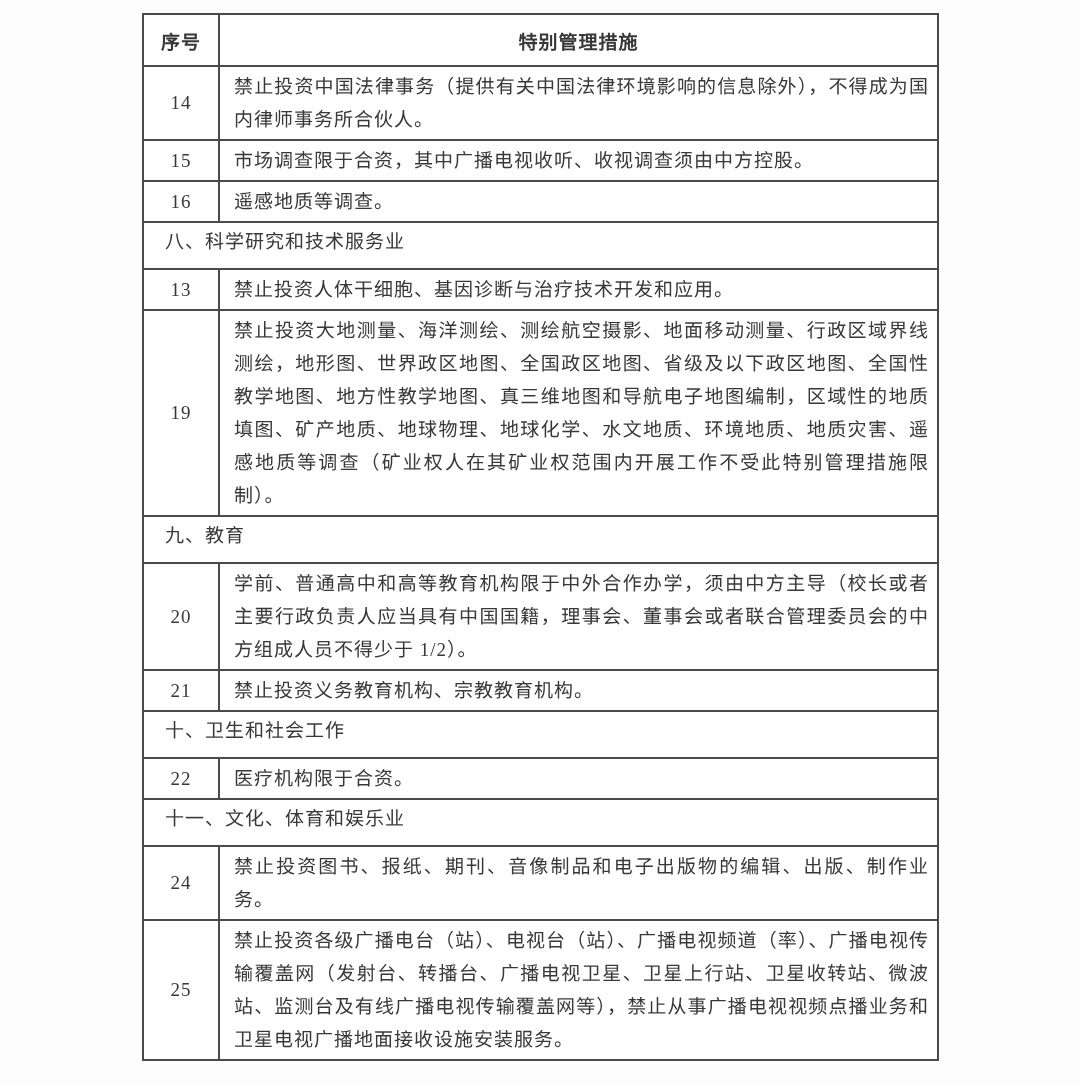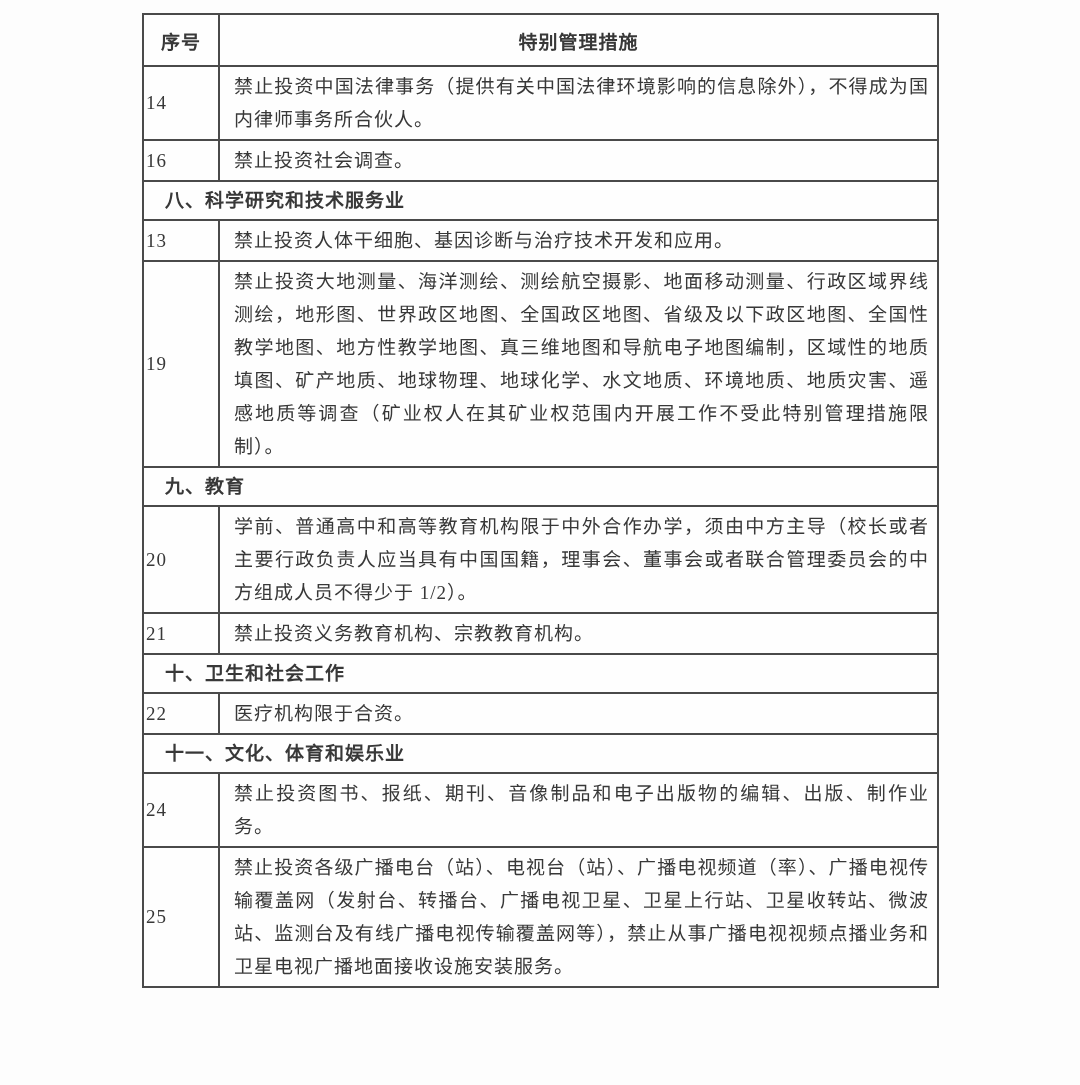--- a/index.html
+++ b/index.html
@@ -37,35 +37,36 @@
   th.h-no, th.h-measure {
     font-size: 23px;
     font-weight: bold;
     color: #2e2e2e;
     text-align: center;
     height: 52px;
     padding: 4px 2px;
     letter-spacing: 2px;
   }
   td.no-cell {
+    text-align: center;
     font-size: 19px;
     padding: 4px 2px;
     color: #333333;
   }
   td.text-cell {
     text-align: justify;
     line-height: 33px;
     padding: 3px 8px 3px 14px;
   }
   td.section-cell {
-    font-weight: bold;
+    font-weight: normal;
     font-size: 21px;
     color: #2e2e2e;
     line-height: 31px;
-    padding: 3px 10px 3px 21px;
+    padding: 3px 10px 11px 21px;
     letter-spacing: 2px;
   }
 </style>
 </head>
 <body>
 
 <div class="page">
   <table class="measures">
     <colgroup>
       <col class="c-no">
@@ -76,22 +77,26 @@
         <th class="h-no">序号</th>
         <th class="h-measure">特别管理措施</th>
       </tr>
     </thead>
     <tbody>
         <tr>
           <td class="no-cell">14</td>
           <td class="text-cell">禁止投资中国法律事务（提供有关中国法律环境影响的信息除外），不得成为国内律师事务所合伙人。</td>
         </tr>
         <tr>
+          <td class="no-cell">15</td>
+          <td class="text-cell">市场调查限于合资，其中广播电视收听、收视调查须由中方控股。</td>
+        </tr>
+        <tr>
           <td class="no-cell">16</td>
-          <td class="text-cell">禁止投资社会调查。</td>
+          <td class="text-cell">遥感地质等调查。</td>
         </tr>
         <tr>
           <td colspan="2" class="section-cell">八、科学研究和技术服务业</td>
         </tr>
         <tr>
           <td class="no-cell">13</td>
           <td class="text-cell">禁止投资人体干细胞、基因诊断与治疗技术开发和应用。</td>
         </tr>
         <tr>
           <td class="no-cell">19</td>

